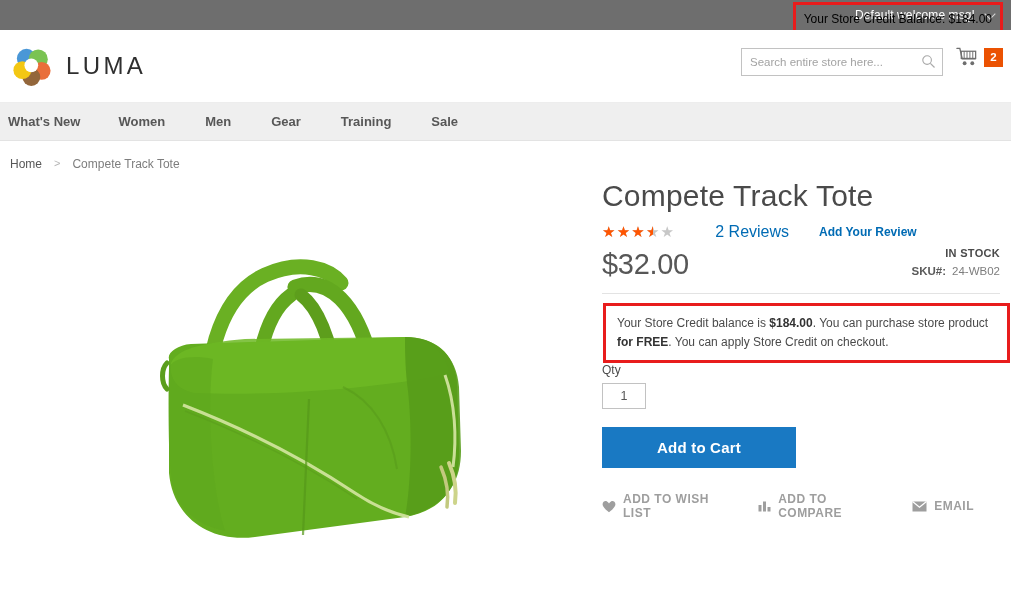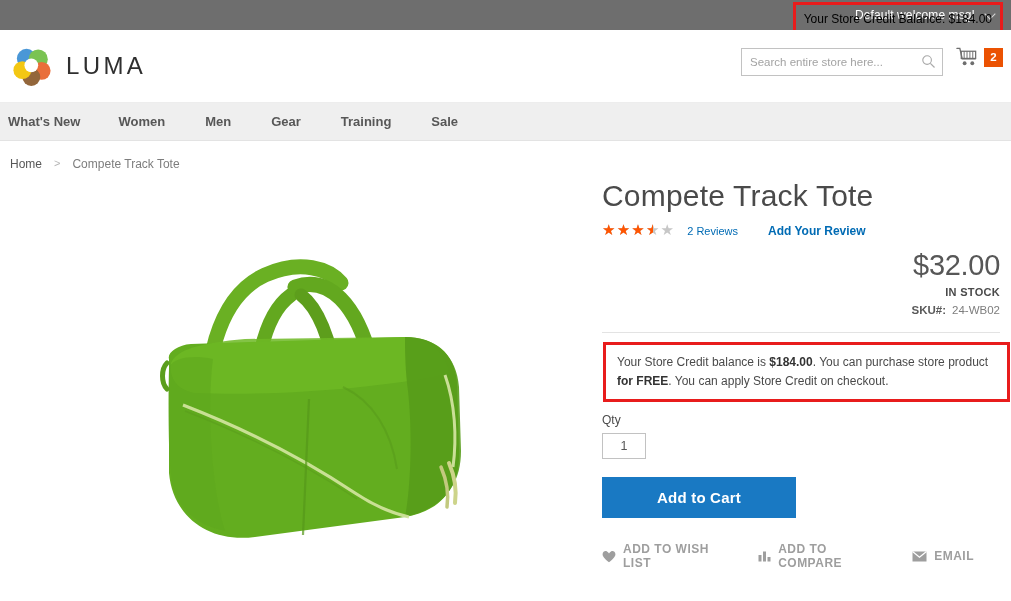--- a/index.html
+++ b/index.html
@@ -200,42 +200,41 @@
   }
   .stars-empty { color: #c7c7c7; }
   .stars-filled {
     position: absolute;
     left: 0; top: 0;
     overflow: hidden;
     color: #ff5501;
     white-space: nowrap;
   }
   .reviews-link {
-    margin-left: 12px;
-    font-size: 11px;
+    margin-left: 40px;
+    font-size: 16px;
     color: #006bb4;
     text-decoration: none;
     cursor: pointer;
   }
   .add-review-link {
     margin-left: 30px;
     font-size: 12px;
     color: #006bb4;
     text-decoration: none;
     cursor: pointer;
     font-weight: bold;
   }
   .price-row {
     display: flex;
     align-items: flex-end;
     justify-content: space-between;
-    margin-top: 11px;
+    margin-top: 2px;
     padding-bottom: 12px;
     border-bottom: 1px solid #e3e3e3;
-    flex-direction: column;
   }
   .price {
     font-size: 29px;
     color: #575757;
     font-weight: 400;
     letter-spacing: -.3px;
   }
   .stock-sku { text-align: right; padding-bottom: 4px; }
   .stock-label {
     font-size: 11px;
@@ -257,21 +256,20 @@
     padding: 8px 11px 9px 11px;
     font-size: 12px;
     color: #4a4a4a;
     line-height: 1.55;
     margin-left: 1px;
     margin-right: -10px;
   }
   .credit-notice b { color: #333; }
 
   .qty-label {
-    margin-top: 11px;
     font-size: 12px;
     color: #4a4a4a;
   }
   .qty-input {
     display: block;
     margin-top: 6px;
     width: 44px;
     height: 26px;
     border: 1px solid #c2c2c2;
     text-align: center;

